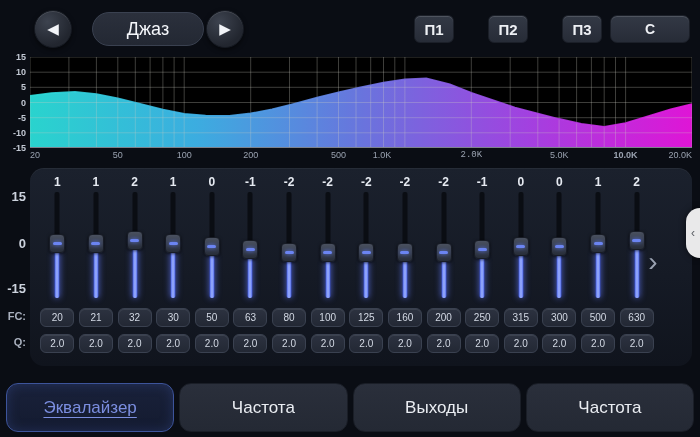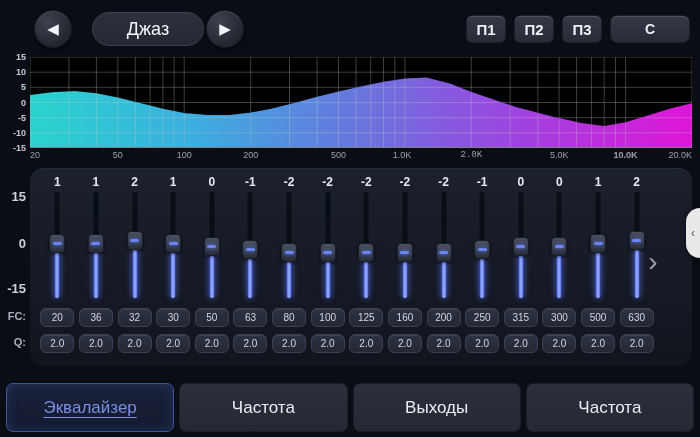--- a/index.html
+++ b/index.html
@@ -7,21 +7,21 @@
   .app{position:relative;width:700px;height:437px;background:#0a0d14;overflow:hidden;color:#e8ebf0;}
 
   
   .roundbtn{position:absolute;top:10px;width:38px;height:38px;border-radius:50%;
     background:radial-gradient(circle at 35% 30%,#3d434f,#22262f 70%);
     border:1px solid #161a22;color:#f2f4f8;font-size:15px;display:flex;align-items:center;justify-content:center;
     cursor:pointer;box-shadow:inset 0 1px 0 rgba(255,255,255,.12),0 2px 4px rgba(0,0,0,.5);}
   .preset{position:absolute;left:92px;top:12px;width:112px;height:34px;border-radius:17px;
     background:linear-gradient(180deg,#2b303c,#232833);border:1px solid #3a4150;
     display:flex;align-items:center;justify-content:center;font-size:18px;color:#f4f6fa;cursor:pointer;}
-  .mem{position:absolute;right:98px;top:15px;display:flex;gap:8px;}
+  .mem{position:absolute;right:98px;top:15px;display:flex;gap:34px;}
   .membtn{width:40px;height:28px;border-radius:6px;background:linear-gradient(180deg,#333945,#272c37);
     border:1px solid #1b1f28;box-shadow:inset 0 1px 0 rgba(255,255,255,.14);
     color:#eef0f4;font-size:15px;font-weight:bold;display:flex;align-items:center;justify-content:center;cursor:pointer;}
   .resetbtn{position:absolute;right:10px;top:15px;width:80px;height:28px;border-radius:7px;
     background:linear-gradient(180deg,#333945,#272c37);border:1px solid #1b1f28;
     box-shadow:inset 0 1px 0 rgba(255,255,255,.14);color:#eef0f4;font-size:14px;font-weight:bold;
     display:flex;align-items:center;justify-content:center;cursor:pointer;}
 
   
   .graph{position:absolute;left:30px;top:57px;width:662px;height:91px;background:#000;}
@@ -51,21 +51,21 @@
   .fcpill{margin-top:8px;}
   .qpill{margin-top:7px;}
   .nextchev{position:absolute;left:638px;top:244px;width:30px;height:36px;font-size:28px;color:#99a1b0;
     display:flex;align-items:center;justify-content:center;cursor:pointer;}
   .handle{position:absolute;right:0;top:208px;width:14px;height:50px;background:#e9e9ea;
     border-radius:25px 0 0 25px;display:flex;align-items:center;justify-content:center;
     color:#5c5f66;font-size:12px;cursor:pointer;box-shadow:0 0 6px rgba(0,0,0,.6);}
 
   
   .tabbar{position:absolute;left:6px;top:383px;width:688px;height:49px;display:flex;gap:5px;}
-  .tab{flex:1;border-radius:7px;background:linear-gradient(180deg,#2a2f3b,#242934);border:1px solid #1a1e27;
+  .tab{flex:1;border-radius:12px;background:linear-gradient(180deg,#2a2f3b,#242934);border:1px solid #1a1e27;
     color:#eaedf2;font-size:17px;display:flex;align-items:center;justify-content:center;cursor:pointer;}
   .tab.active{background:linear-gradient(180deg,#19213a,#141b30);border:1px solid #3d549b;
     color:#7b8ee0;text-decoration:underline;text-underline-offset:4px;
     box-shadow:inset 0 0 12px rgba(60,84,160,.35);}
 </style>
 </head>
 <body>
 
 <div class="app">
 
@@ -144,21 +144,21 @@
         <path d="M0,38.8 L0.0,38.8 L21.4,36.1 L45.0,34.9 L66.4,37.0 L87.8,41.3 L110.0,46.7 L132.9,52.5 L154.2,56.7 L175.6,58.5 L199.3,58.8 L220.7,56.4 L242.1,52.2 L264.2,46.7 L287.1,40.6 L308.5,35.2 L330.6,30.3 L353.5,25.5 L374.9,22.4 L396.3,21.2 L419.9,27.3 L441.3,35.8 L462.7,43.1 L484.9,50.4 L507.8,56.4 L529.1,61.9 L551.3,66.7 L574.2,69.8 L595.6,66.1 L617.0,59.5 L640.6,52.2 L662.0,47.0" fill="none" stroke="url(#eqgrad)" stroke-width="1.6" stroke-opacity="0.9"></path>
         <line x1="0" y1="90.5" x2="662" y2="90.5" stroke="#7d828c" stroke-width="1"></line>
       </svg>
   </div>
   <div id="xlabels">
       <span class="xlab" style="left: 30px;">20</span>
       <span class="xlab" style="left: 97.8121px; width: 40px; text-align: center;">50</span>
       <span class="xlab" style="left: 164.239px; width: 40px; text-align: center;">100</span>
       <span class="xlab" style="left: 230.667px; width: 40px; text-align: center;">200</span>
       <span class="xlab" style="left: 318.479px; width: 40px; text-align: center;">500</span>
-      <span class="xlab" style="left: 382px; width: 40px; text-align: center;">1.0K</span>
+      <span class="xlab" style="left: 362px; width: 40px; text-align: center;">1.0K</span>
       <span class="xlab" style="left: 451.333px; width: 40px; text-align: center; font-family: Liberation Mono, monospace;">2.0K</span>
       <span class="xlab" style="left: 539.145px; width: 40px; text-align: center;">5.0K</span>
       <span class="xlab" style="left: 605.573px; width: 40px; text-align: center; font-weight: bold;">10.0K</span>
       <span class="xlab" style="left: 658px; width: 34px; text-align: right;">20.0K</span>
     </div>
 
   <div class="panel">
     <div class="bands" id="bands">
         <div class="band">
           <div class="gainval">1</div>
@@ -170,21 +170,21 @@
           <button class="pill fcpill">20</button>
           <button class="pill qpill">2.0</button>
         </div>
         <div class="band">
           <div class="gainval">1</div>
           <div class="slider">
             <div class="track"></div>
             <div class="fill" style="top: 59px; height: 47px;"></div>
             <div class="thumb" style="top: 41.5px;"></div>
           </div>
-          <button class="pill fcpill">36</button>
+          <button class="pill fcpill">21</button>
           <button class="pill qpill">2.0</button>
         </div>
         <div class="band">
           <div class="gainval">2</div>
           <div class="slider">
             <div class="track"></div>
             <div class="fill" style="top: 56px; height: 50px;"></div>
             <div class="thumb" style="top: 38.5px;"></div>
           </div>
           <button class="pill fcpill">32</button>

